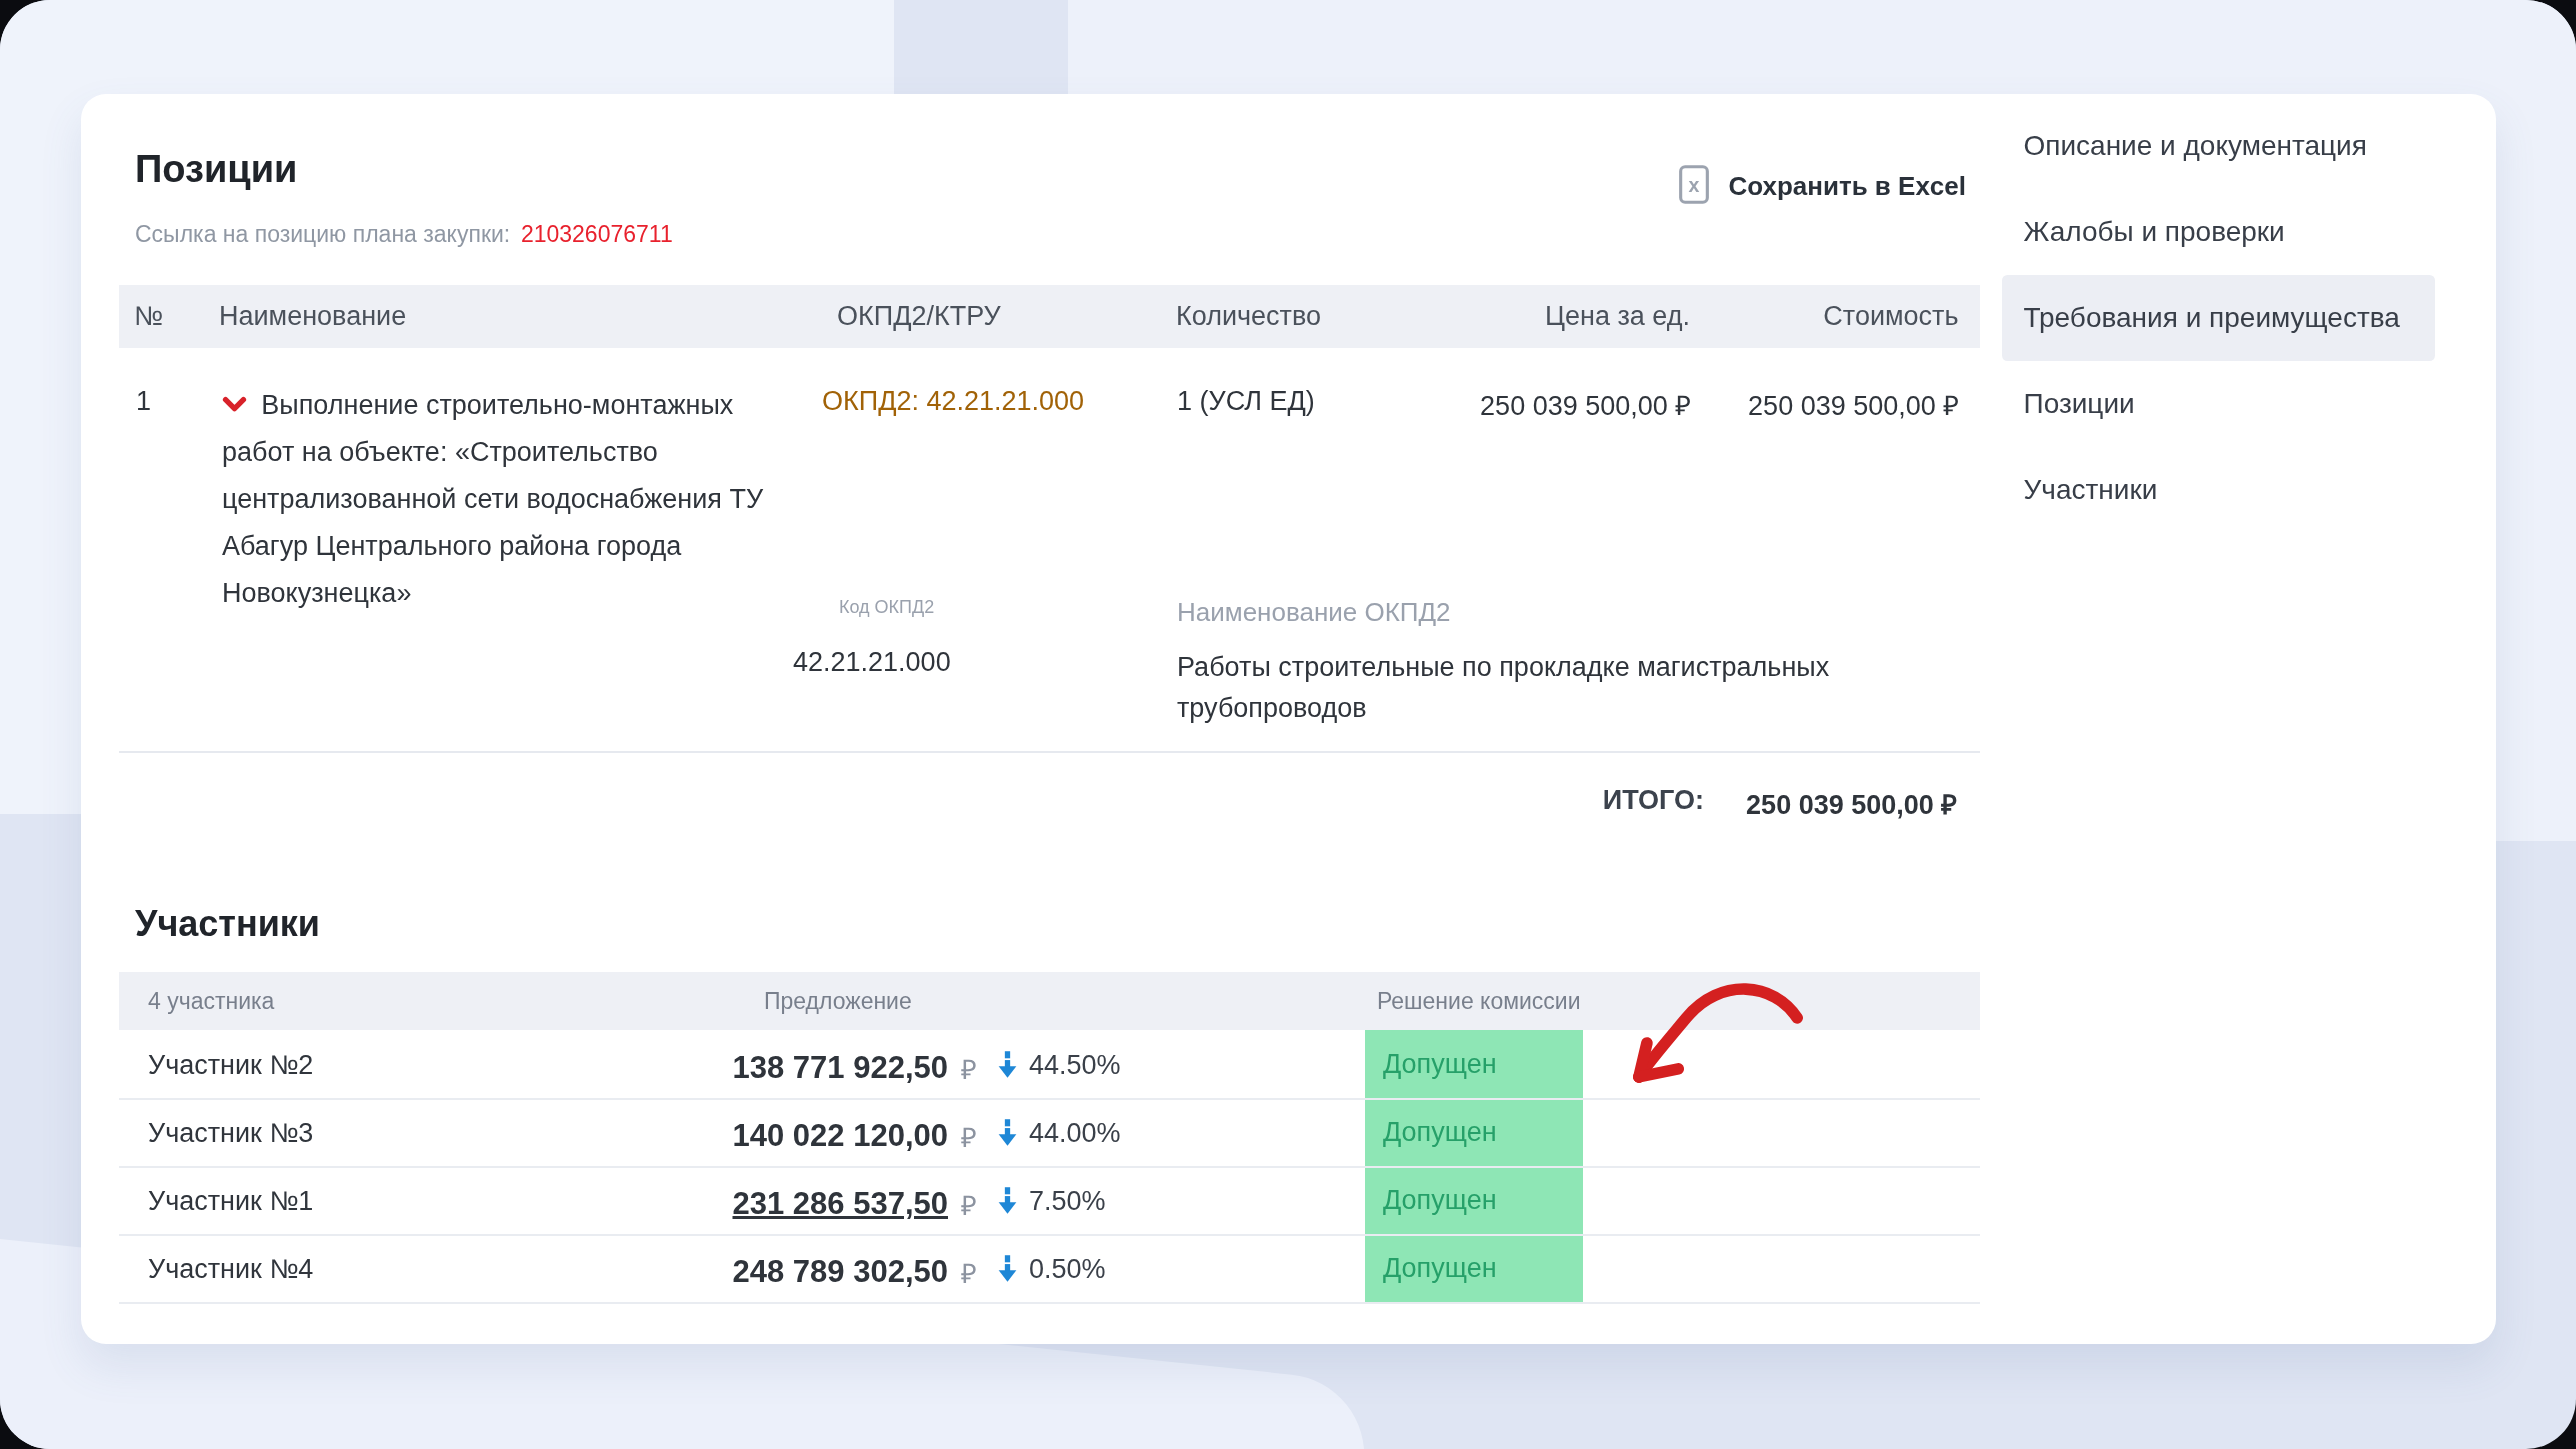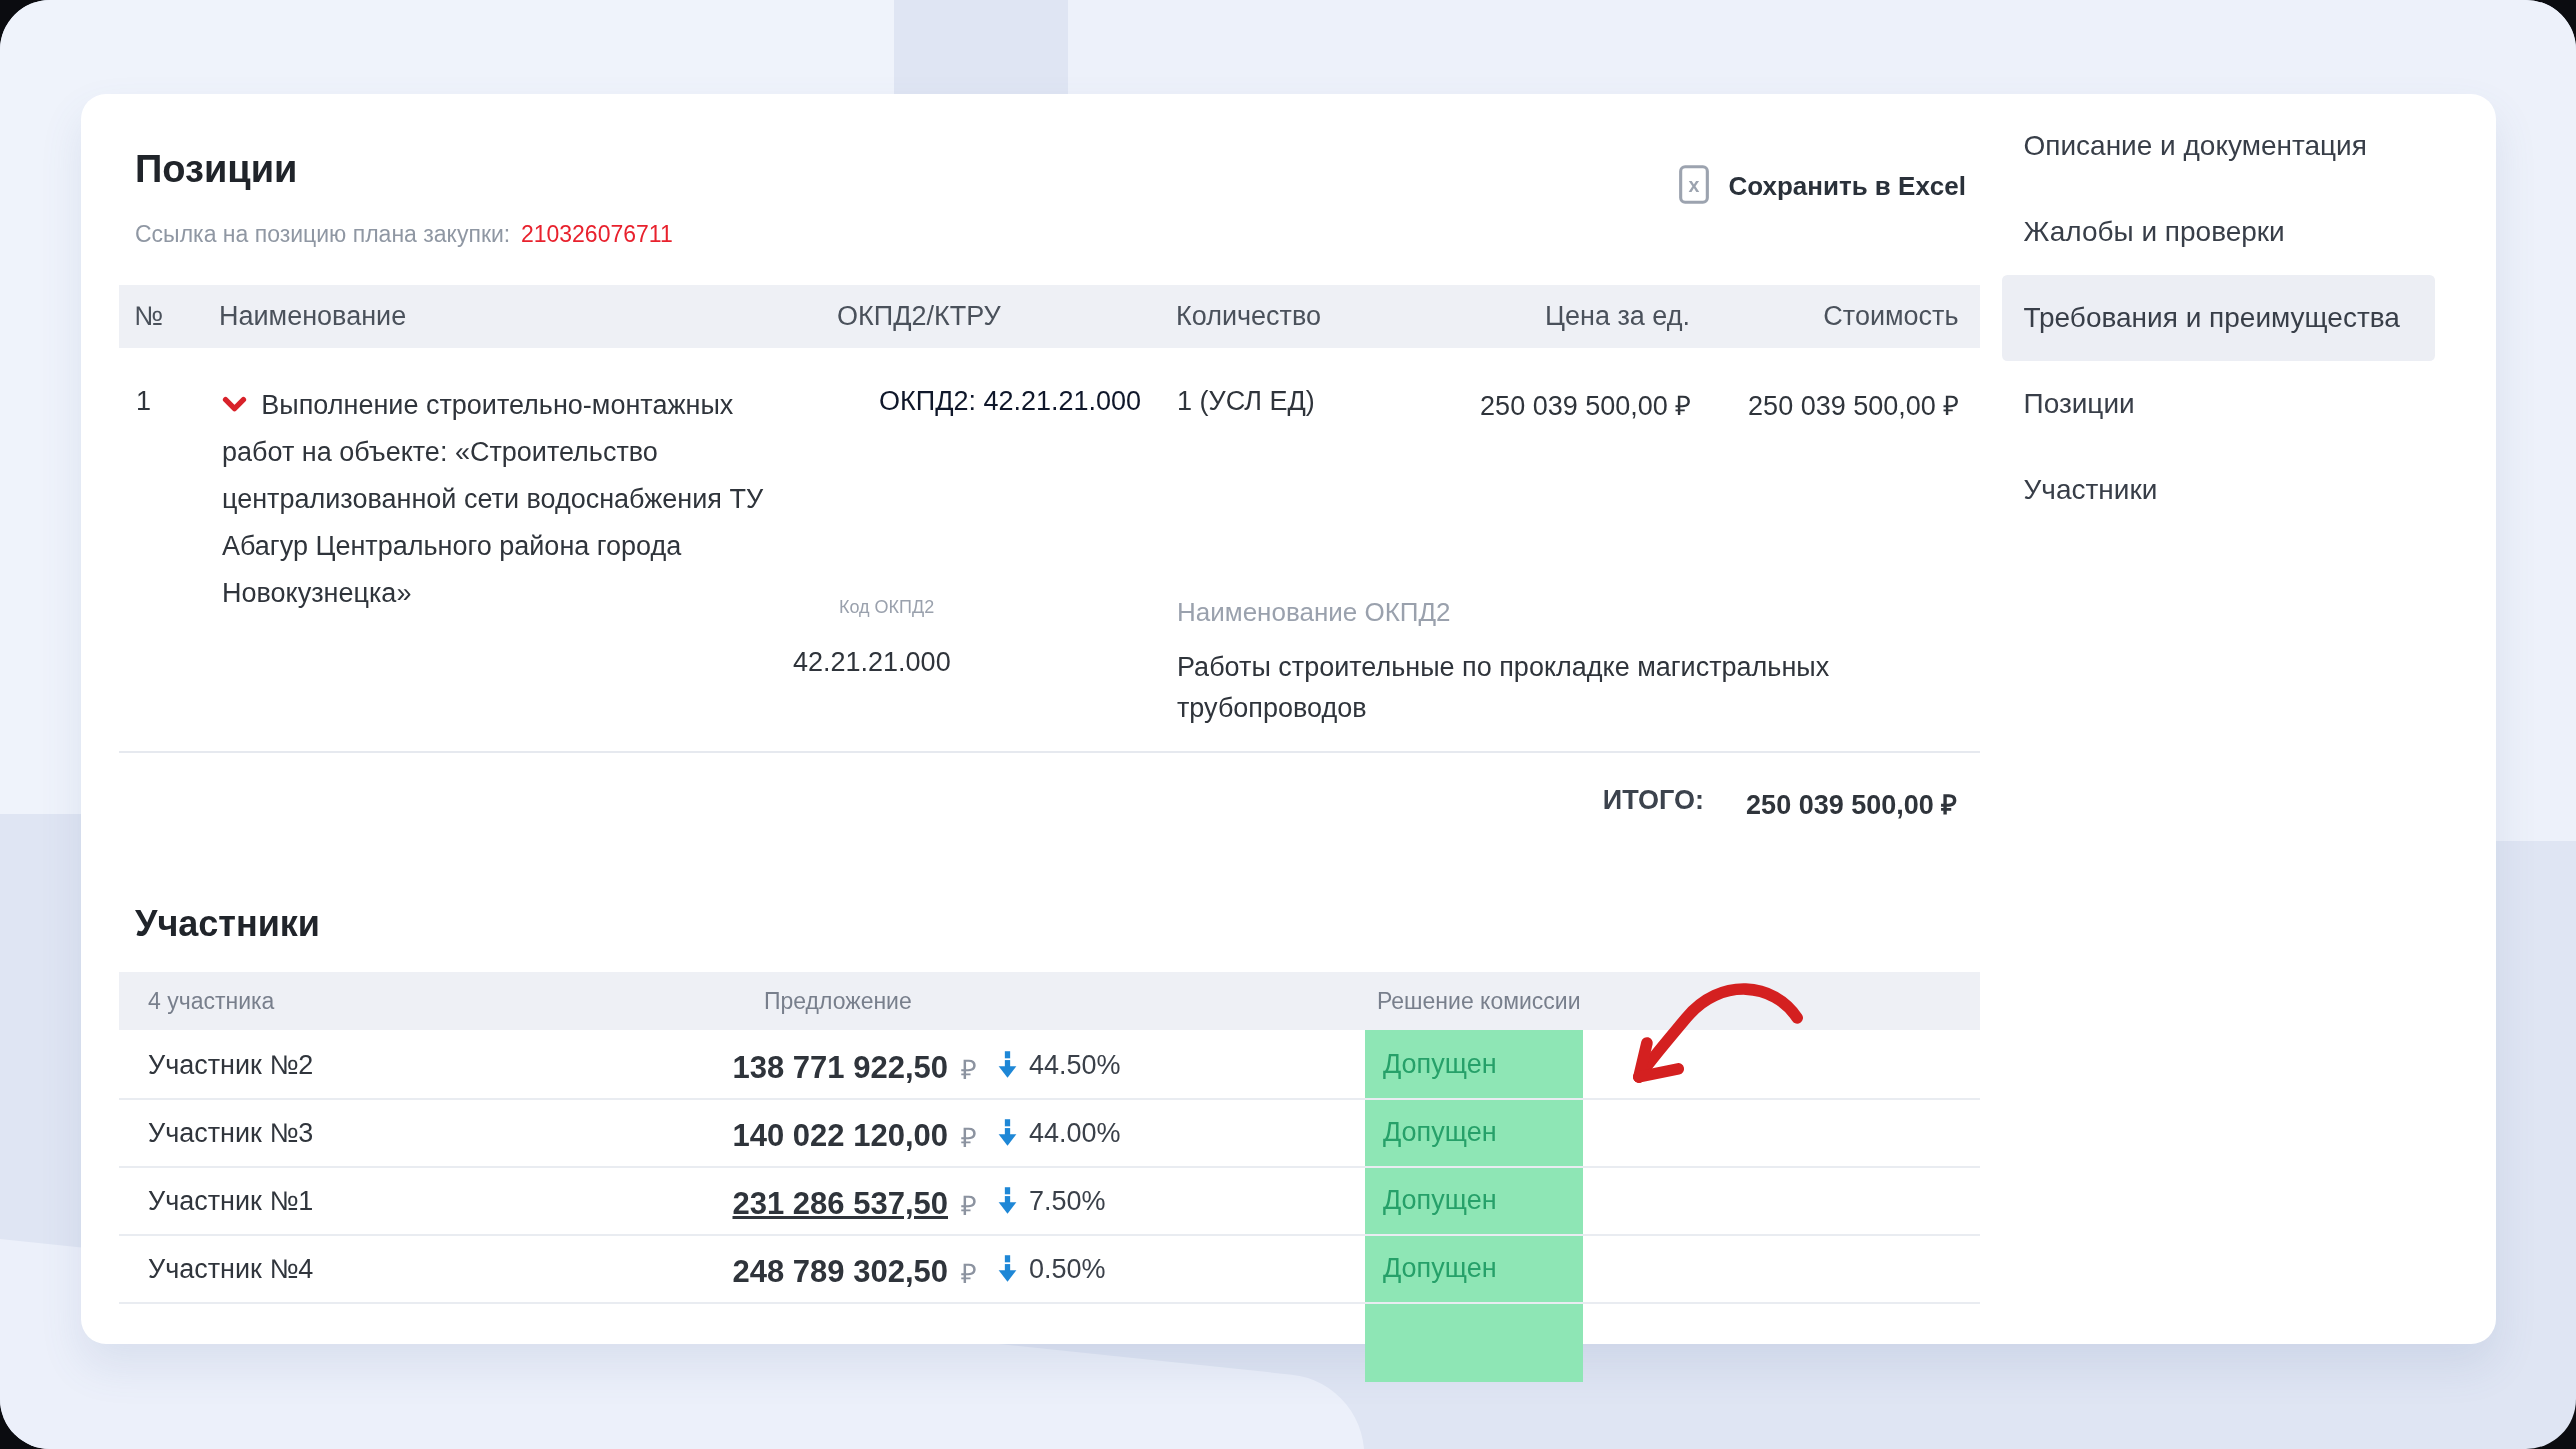--- a/index.html
+++ b/index.html
@@ -78,21 +78,21 @@
     <div class="abs cell" style="left:55px;top:292px;">1</div>
 
     <div class="abs name-block" style="left:141px;top:288px;width:572px;">
       <span style="display:inline-block;margin-right:14.3px;">
         <svg width="25" height="18" viewBox="0 0 28 20">
             <polyline points="4,4 14,14 24,4" fill="none" stroke="#d8222a" stroke-width="6" stroke-linecap="round" stroke-linejoin="round"></polyline>
           </svg>
       </span><span>Выполнение строительно-монтажных работ на объекте: «Строительство централизованной сети водоснабжения ТУ Абагур Центрального района города Новокузнецка»</span>
     </div>
 
-    <div class="abs cell" style="left:798px;top:292px;color:#0f172a;">ОКПД2: 42.21.21.000</div>
+    <div class="abs cell" style="left:741px;top:292px;color:#a16207;">ОКПД2: 42.21.21.000</div>
     <div class="abs cell" style="left:1096px;top:292px;">1 (УСЛ ЕД)</div>
     <div class="abs cell right" style="left:1342px;top:292px;width:268px;">250 039 500,00 ₽</div>
     <div class="abs cell right" style="left:1610px;top:292px;width:268px;">250 039 500,00 ₽</div>
 
     <div class="abs cell muted" style="left:758px;top:503px;font-size:18px;">Код ОКПД2</div>
     <div class="abs cell muted" style="left:1096px;top:503px;font-size:26px;">Наименование ОКПД2</div>
     <div class="abs cell" style="left:712px;top:553px;">42.21.21.000</div>
     <div class="abs cell" style="left:1096px;top:553px;width:787px;white-space:normal;line-height:41px;">Работы строительные по прокладке магистральных трубопроводов</div>
 
     <div class="abs divider" style="left:38px;top:657px;width:1861px;"></div>
@@ -101,21 +101,21 @@
     <div class="abs totals right" style="left:1608px;top:691px;width:268px;color:#2f343b;">250 039 500,00 ₽</div>
 
     <div class="abs h2" style="left:54px;top:809px;">Участники</div>
 
     <div class="abs band band2" style="left:38px;top:878px;width:1861px;height:58px;">
       <div class="hcell" style="left:29px;">4 участника</div>
       <div class="hcell" style="left:645px;">Предложение</div>
       <div class="hcell" style="left:1258px;">Решение комиссии</div>
     </div>
 
-    <div class="abs green-block" style="left:1284px;top:936px;width:218px;height:352px;">
+    <div class="abs green-block" style="left:1284px;top:936px;width:218px;height:272px;">
       <div class="decision">Допущен</div>
       <div class="decision">Допущен</div>
       <div class="decision">Допущен</div>
       <div class="decision">Допущен</div>
     </div>
 
     <div class="abs" style="left:38px;top:936px;width:1861px;height:68px;">
       <div class="abs p-name" style="left:29px;top:19.7px;">Участник №2</div>
       <div class="abs p-offer right" style="left:561px;top:19.7px;width:268px;">138 771 922,50</div>
       <div class="abs p-cur" style="left:842px;top:19.7px;">₽</div>

